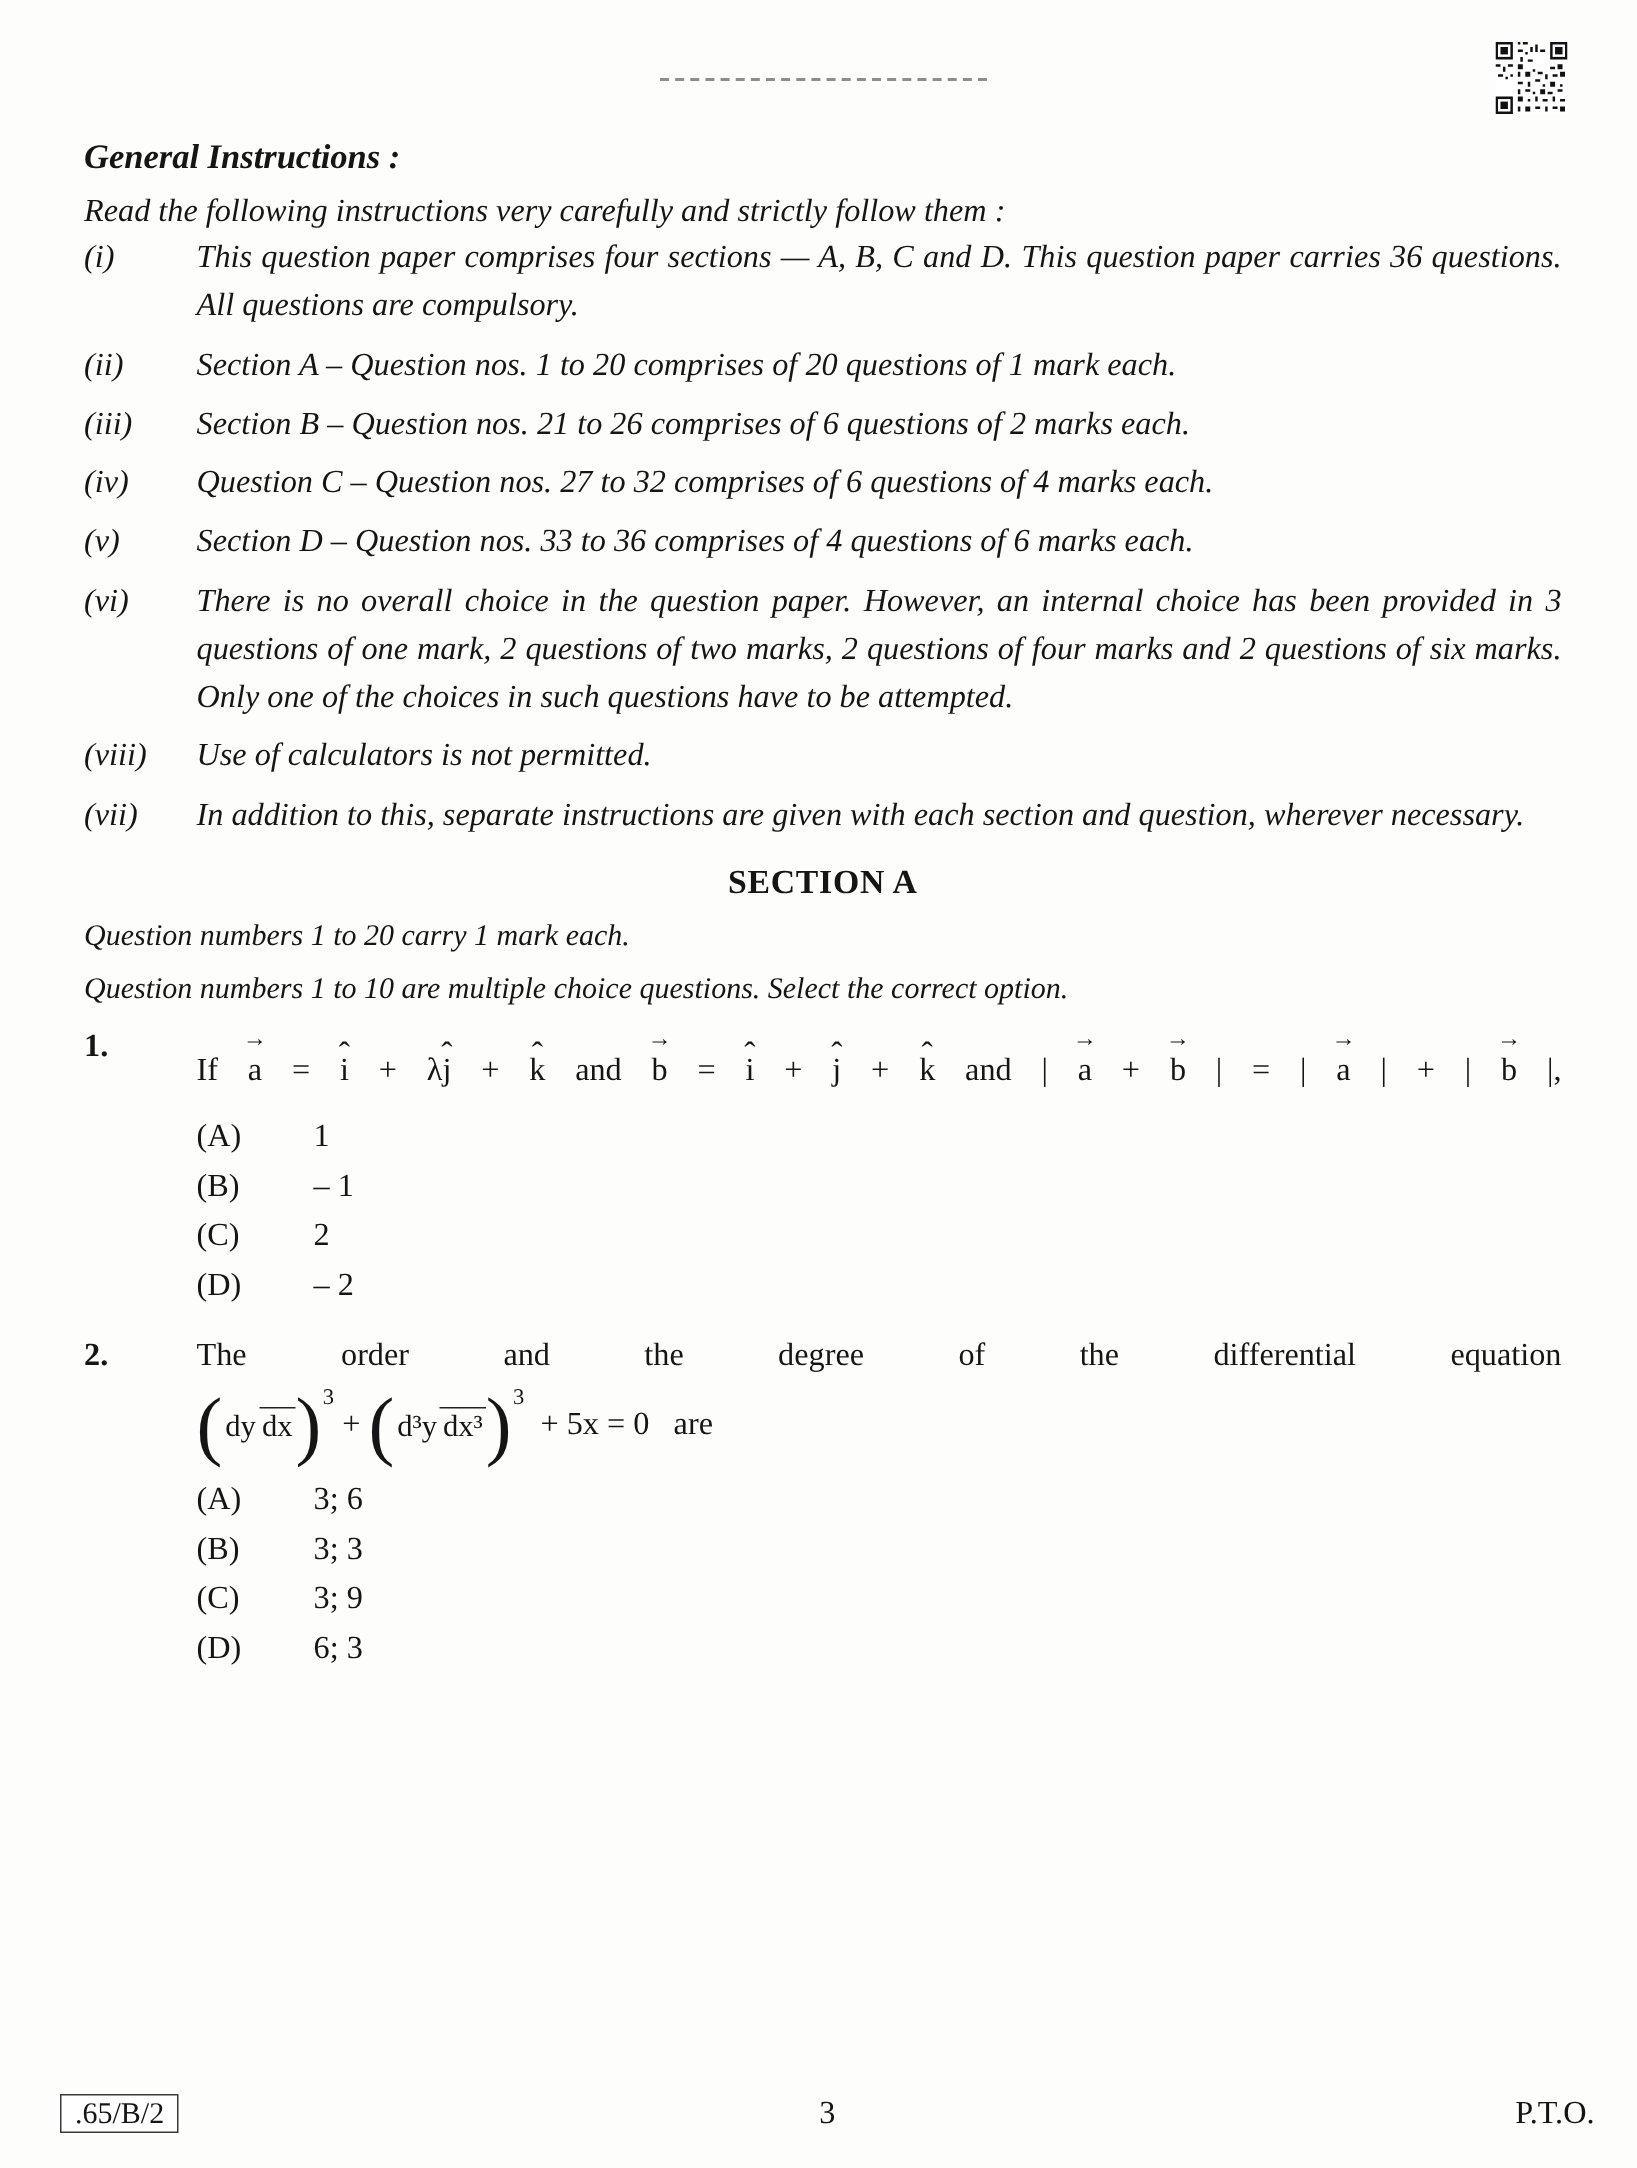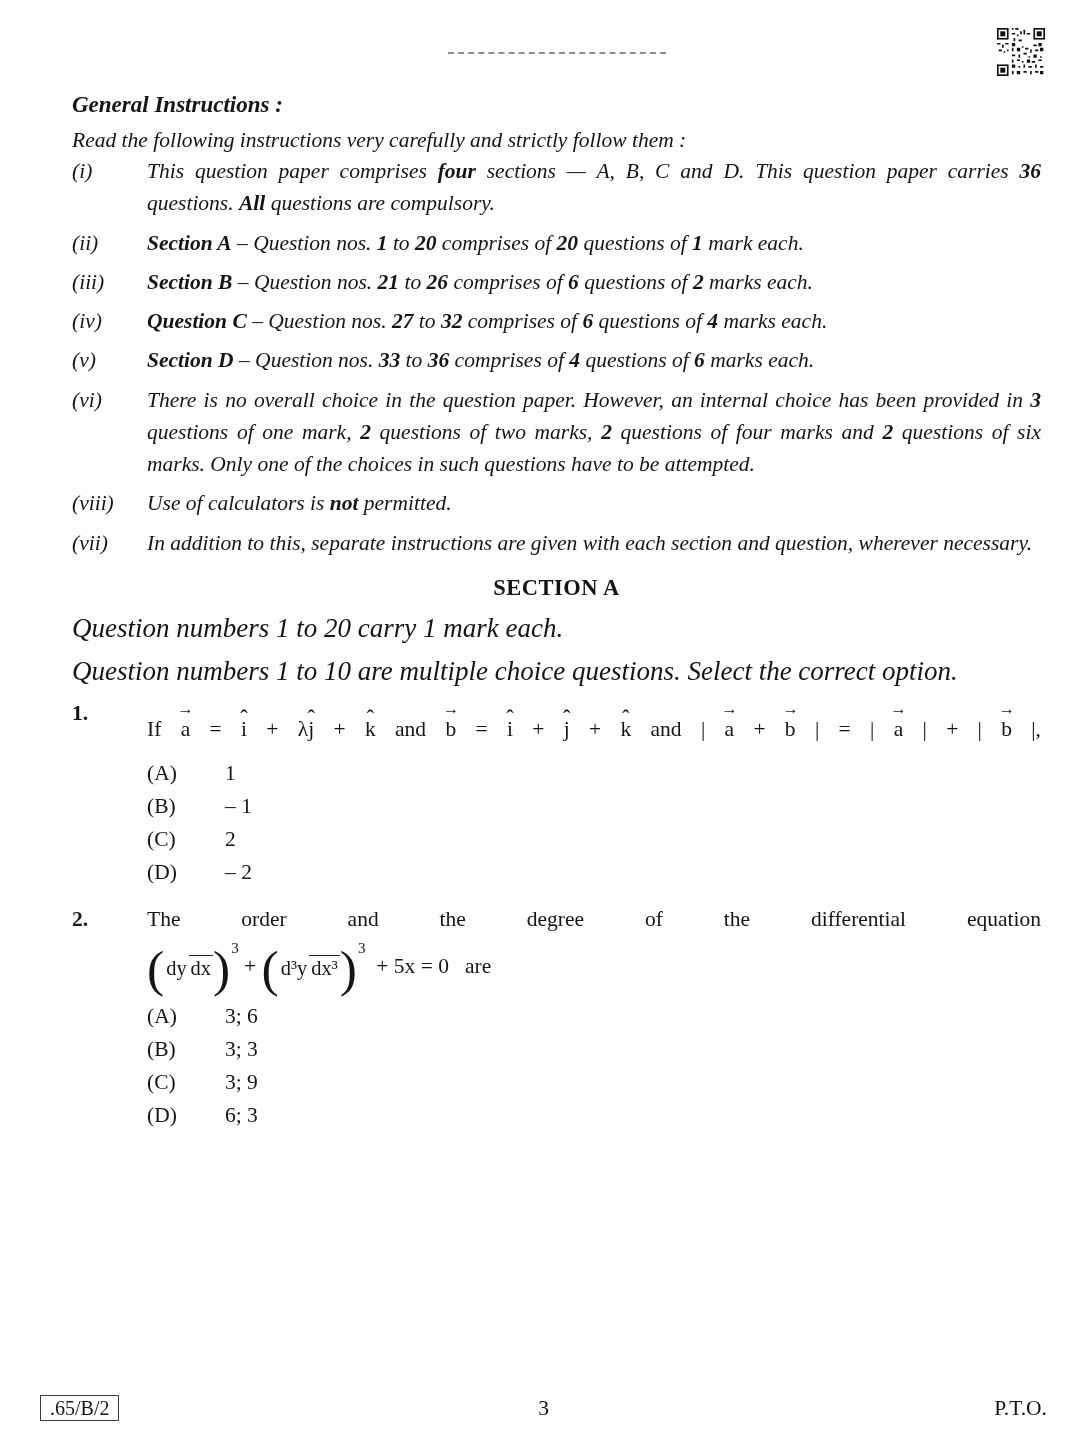--- a/index.html
+++ b/index.html
@@ -4,44 +4,44 @@
 <style>
   * { box-sizing: border-box; }
   html, body { margin: 0; padding: 0; }
   body {
     width: 1091px; height: 1445px;
     background: #fdfdfb;
     color: #151515;
     font-family: "Liberation Serif", "DejaVu Serif", serif;
     overflow: hidden;
   }
-  .page { position: relative; width: 100%; height: 100%; padding: 30px 50px 0 72px; }
+  .page { position: relative; width: 100%; height: 100%; padding: 30px 50px 0 56px; }
 
   
   .top-row { position: relative; height: 54px; }
   .dashed-line {
     position: absolute; left: 50%; top: 22px; transform: translateX(-50%);
     width: 218px; border-top: 2px dashed #8d8d8d;
   }
   .qr { position: absolute; right: -4px; top: -2px; width: 48px; height: 48px; }
 
   
   .gi-title { font-weight: bold; font-style: italic; font-size: 23px; margin: 8px 0 10px; }
   .gi-sub   { font-style: italic; font-size: 21.5px; margin-bottom: 2px; }
   .ins-item {
     display: grid; grid-template-columns: 75px 1fr;
     font-style: italic; font-size: 21.5px; line-height: 1.5;
     margin-bottom: 7px; text-align: justify;
   }
   .ins-num { text-align: left; }
-  .b { font-weight: bold; }
+  .b { font-weight: normal; }
 
   
   .section-title { text-align: center; font-weight: bold; font-size: 22.5px; letter-spacing: .5px; margin: 16px 0 10px; }
-  .note { font-style: italic; font-size: 27px; margin: 12px 0; }
+  .note { font-style: italic; font-size: 20px; margin: 12px 0; }
 
   
   .q-row { display: grid; grid-template-columns: 75px 1fr; font-size: 21.5px; margin-top: 14px; }
   .qnum { font-weight: bold; }
   .jline { text-align: justify; text-align-last: justify; }
   .mathline { line-height: 1.95; padding-top: 8px; }
   .vec, .hat { position: relative; display: inline-block; font-style: normal; }
   .vec::before { content: "→"; position: absolute; left: 50%; top: -0.95em; transform: translateX(-50%); font-size: .75em; }
   .hat::before { content: "ˆ"; position: absolute; left: 50%; top: -0.52em; transform: translateX(-50%); font-size: 1.05em; }
   .q-line2 { margin-top: 10px; }
@@ -51,21 +51,21 @@
   
   .eqline { margin: 8px 0 2px; }
   .frac { display: inline-flex; flex-direction: row; align-items: center; vertical-align: middle; font-size: .95em; line-height: 1.2; }
   .frac .den { border-top: 1.6px solid #222; padding: 0 2px; }
   .frac .num { padding: 0 2px; }
   .bigp { font-size: 2.4em; font-weight: 300; vertical-align: middle; line-height: 1; }
   .sup { font-size: .7em; vertical-align: 1.35em; margin-left: 1px; }
 
   
   .footer {
-    position: absolute; left: 40px; right: 44px; bottom: 24px;
+    position: absolute; left: 40px; right: 28px; bottom: 24px;
     display: flex; align-items: center; font-size: 21.5px;
   }
   .f-left { flex: 1; }
   .f-center { flex: 0 0 auto; text-align: center; }
   .f-right { flex: 1; text-align: right; }
   .code-box { border: 1.6px solid #3a3a3a; padding: 1px 9px; font-size: 20px; background: #fff; }
   .pto { font-weight: normal; }
 </style>
 </head>
 <body>

